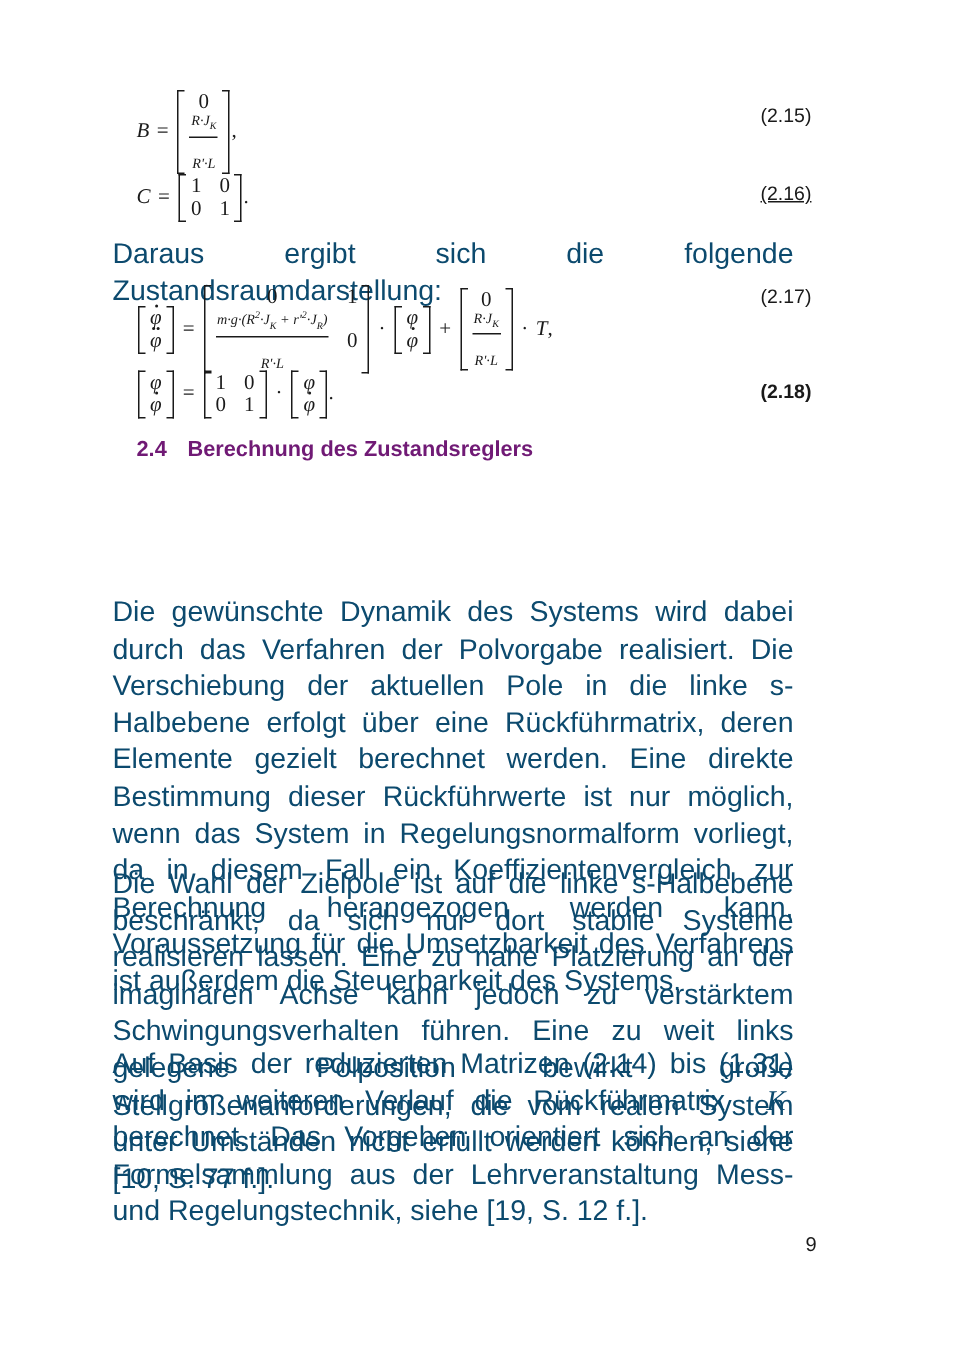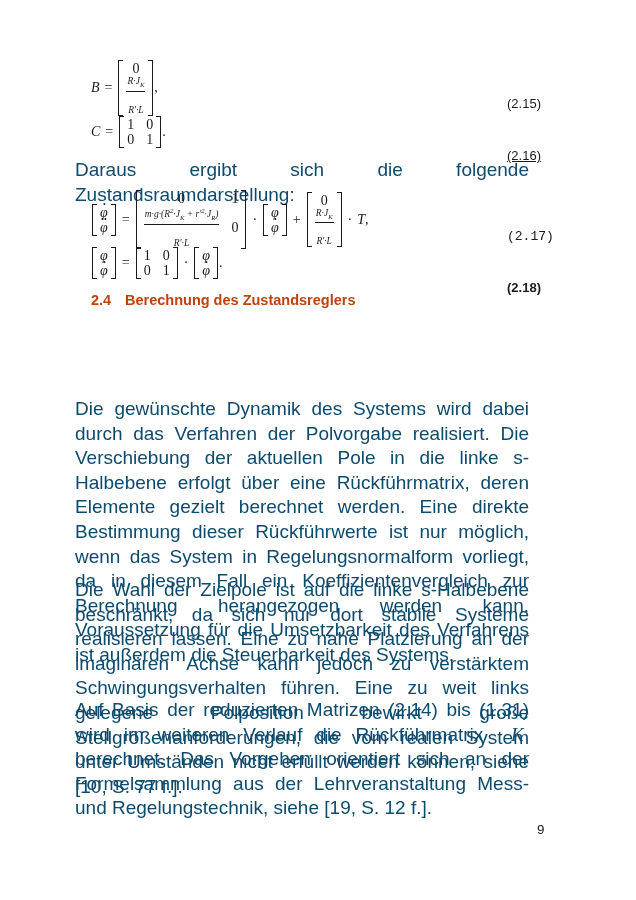--- a/index.html
+++ b/index.html
@@ -2,42 +2,42 @@
 <html><head>
 <meta charset="utf-8">
 <style>
   html, body { margin: 0; padding: 0; background: #ffffff; }
   body { width: 636px; height: 900px; position: relative; overflow: hidden;
          font-family: "Liberation Sans", sans-serif; color: #1a1a1a; }
   .page { position: absolute; left: 0; top: 0; width: 636px; height: 900px; background: #fff; }
 
   .eq { position: absolute; left: 91px; display: flex; align-items: center;
         font-family: "Liberation Serif", serif; font-size: 14px; color: #1a1a1a; }
-  .eqnum { position: absolute; left: 507px; font-family: "Liberation Sans", sans-serif; font-size: 13px; color: #1a1a1a; margin-top: 27px; }
+  .eqnum { position: absolute; left: 507px; font-family: "Liberation Sans", sans-serif; font-size: 13px; color: #1a1a1a; }
   .m { font-style: italic; }
   .op { margin: 0 5px; }
   .mat { display: inline-flex; align-items: stretch; margin: 0 1px; }
   .br { width: 4px; border: 1.2px solid #1a1a1a; }
   .br.l { border-right: none; }
   .br.r { border-left: none; }
   .cells { display: inline-grid; padding: 1px 3px; align-items: center; justify-items: center; row-gap: 0px; }
   .cells.c2 { grid-template-columns: auto auto; column-gap: 12px; }
   .cells.c1 { grid-template-columns: auto; }
   .cell { line-height: 15px; }
   .frac { display: inline-flex; flex-direction: column; align-items: center; font-size: 9.5px; line-height: 10px; }
   .frac .num { border-bottom: 1px solid #1a1a1a; padding: 0 1px 1px; }
   .frac .den { padding-top: 1px; margin-top: 12px; }
   .dot { position: relative; display: inline-block; }
   .dot::before { content: ""; position: absolute; top: -2px; left: 50%; width: 2px; height: 2px; background: #1a1a1a; border-radius: 1px; transform: translateX(-30%); }
   .ddot::before { content: ""; position: absolute; top: -2px; left: 50%; width: 2px; height: 2px; background: #1a1a1a; border-radius: 1px; transform: translateX(-130%); box-shadow: 3px 0 0 #1a1a1a; }
   .ddot { position: relative; display: inline-block; }
   sub, sup { font-size: 70%; }
 
   .text { position: absolute; left: 75px; width: 454px; font-size: 19px; line-height: 24.6px; text-align: justify; color: #0c4a6e; }
-  .heading { position: absolute; left: 91px; top: 292px; font-size: 14.5px; font-weight: bold; color: #c2410c; }
+  .heading { position: absolute; left: 91px; top: 292px; font-size: 14.5px; font-weight: bold; color: #701a75; }
   .heading .num { display: inline-block; width: 34px; }
   .pagenum { position: absolute; left: 537px; top: 822px; font-size: 13.4px; color: #1a1a1a; }
 </style>
 </head>
 <body>
 
 <div class="page">
 
   <div class="eq" style="top:60px;">
     <span class="m">B</span>
@@ -117,21 +117,21 @@
           <span class="num"><span>R·J</span><sub>K</sub></span>
           <span class="den">R'·L</span>
         </span>
       </span>
       <span class="br r"></span>
     </span>
     <span class="op">·</span>
     <span class="m">T</span>
       <span>,</span>
   </div>
-  <div class="eqnum" style="top:202px;font-family:Liberation Mono, monospace;">(2.17)</div>
+  <div class="eqnum" style="top:190px;">(2.17)</div>
 
   <div class="eq" style="top:247px;">
     <span class="mat">
       <span class="br l"></span>
       <span class="cells c1">
         <span class="cell m">φ</span>
         <span class="cell m"><span class="dot">φ</span></span>
       </span>
       <span class="br r"></span>
     </span>

